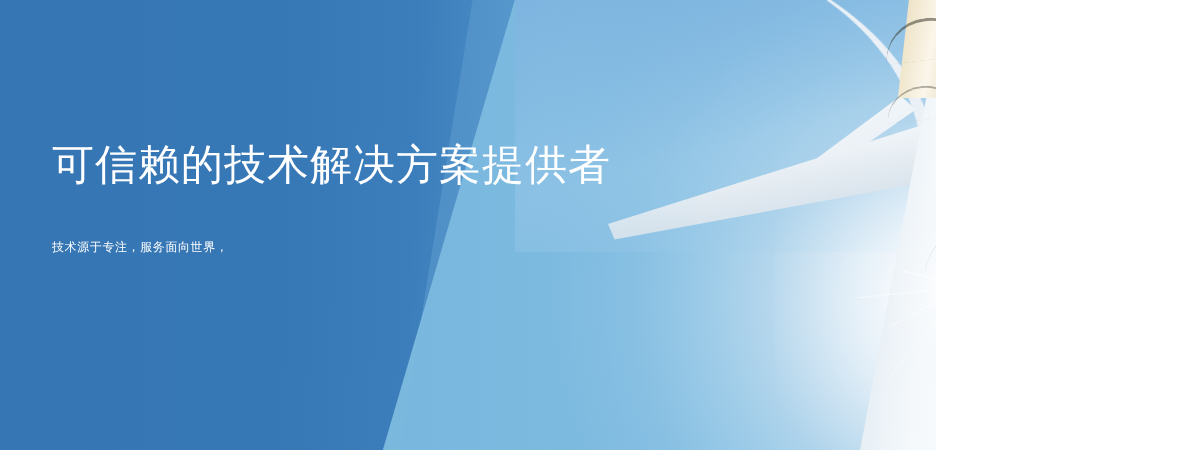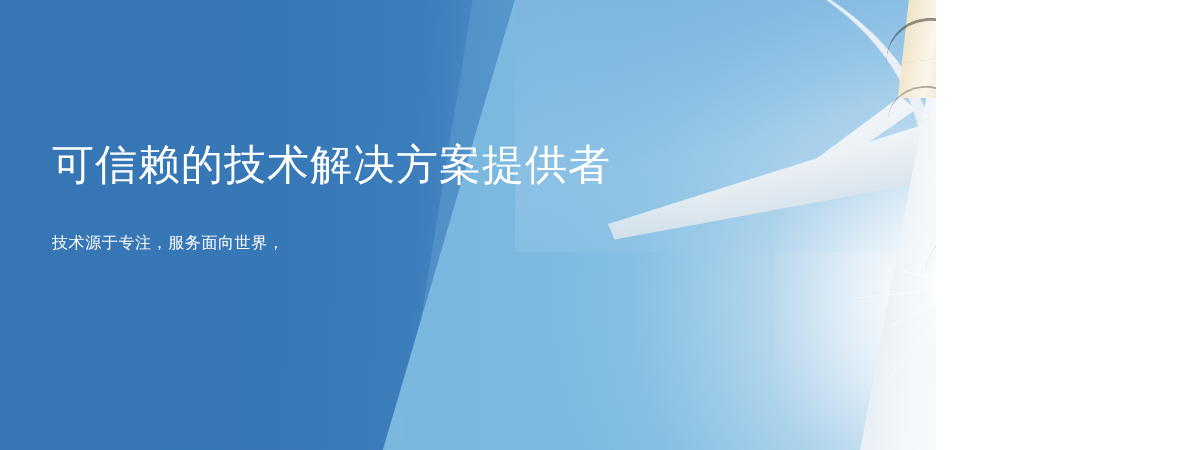--- a/index.html
+++ b/index.html
@@ -170,23 +170,23 @@
   }
   .headline{
     font-size:42px;
     line-height:1.18;
     font-weight:400;
     color:#ffffff;
     letter-spacing:1px;
     white-space:nowrap;
   }
   .sub{
-    margin-top:35px;
+    margin-top:44px;
     color:#ffffff;
-    font-size:16px;
+    font-size:12px;
     line-height:2.28;
     letter-spacing:.6px;
     font-weight:400;
   }
   .sub-line{ display:block; white-space:nowrap; }
 </style>
 </head>
 <body>
 
 <div class="banner">

